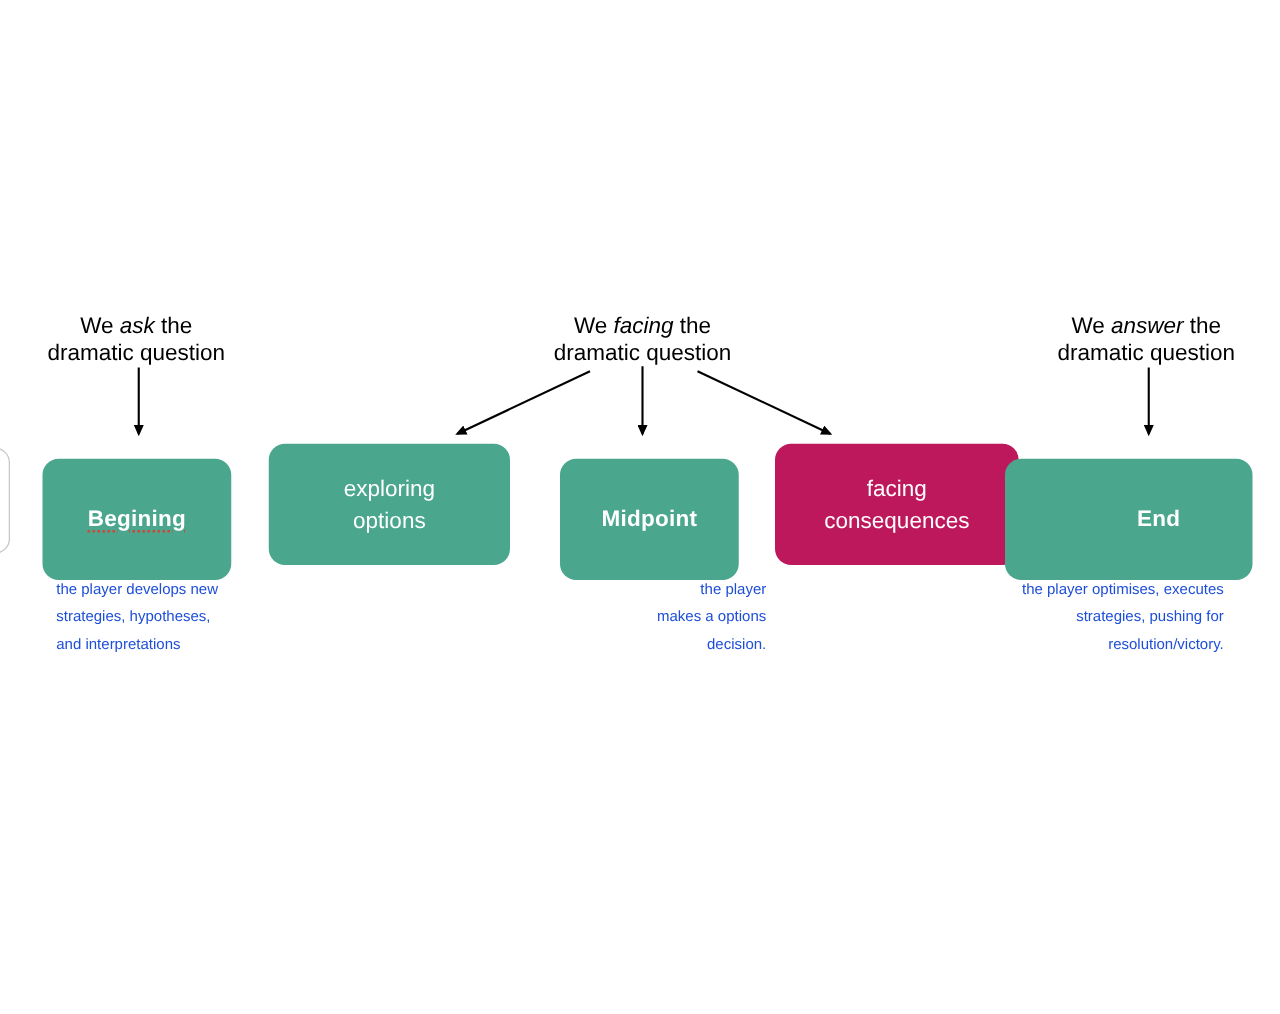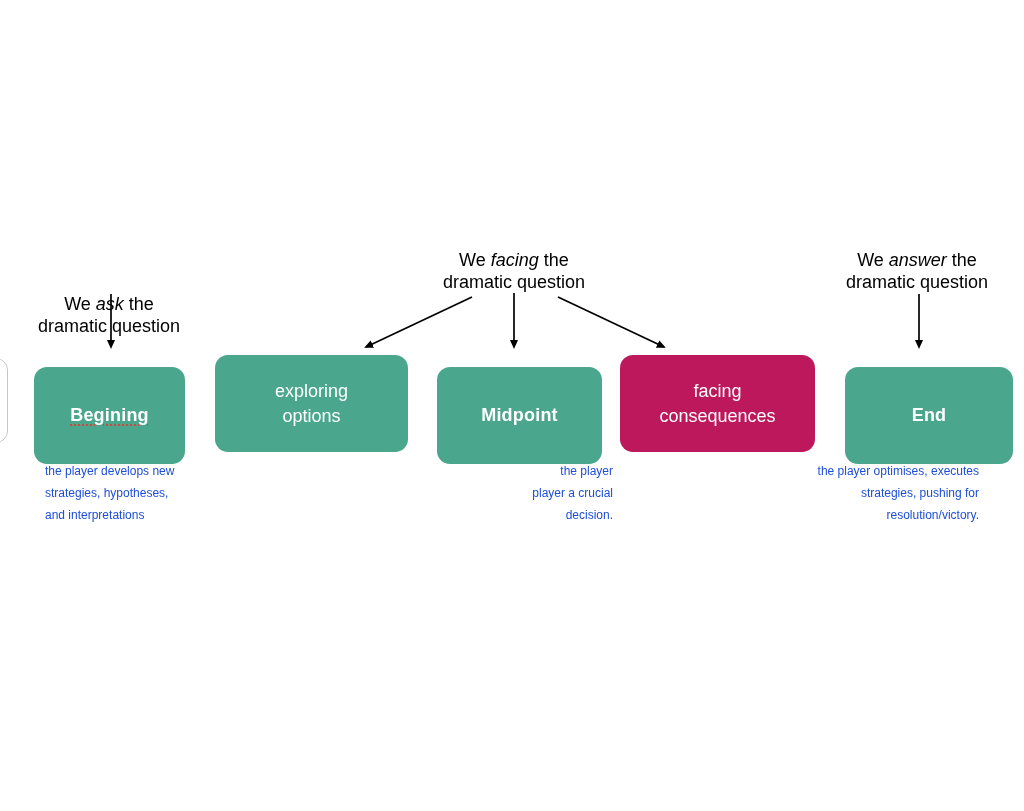--- a/index.html
+++ b/index.html
@@ -37,44 +37,44 @@
   .annotation {
     position: absolute;
     width: 220px;
     text-align: center;
     font-size: 18px;
     line-height: 22px;
     color: #000000;
     top: 249px;
   }
   .annotation em { font-style: italic; }
-  .ann-1 { left: -1px; margin-top: 44px; }
+  .ann-1 { left: -1px; }
   .ann-2 { left: 404px; }
   .ann-3 { left: 807px; }
   
   .stage-box {
     position: absolute;
     top: 355px;
     height: 97px;
     border-radius: 13px;
     display: flex;
     flex-direction: column;
     align-items: center;
     justify-content: center;
     color: #ffffff;
     font-size: 18px;
     line-height: 25px;
     text-align: center;
   }
   .stage-box.bold { font-weight: bold; letter-spacing: 0.2px; margin-top: 12px; }
   .box-1 { left: 34px;  width: 151px; }
   .box-2 { left: 215px; width: 193px; }
-  .box-3 { left: 437px; width: 165px; }
+  .box-3 { left: 448px; width: 143px; }
   .box-4 { left: 620px; width: 195px; }
-  .box-5 { left: 845px; width: 168px; }
+  .box-5 { left: 804px; width: 150px; padding-left: 48px; }
   .box-line:empty { display: none; }
   .spellcheck {
     text-decoration: underline;
     text-decoration-style: dotted;
     text-decoration-thickness: 2px;
     text-underline-offset: 3px;
   }
   
   .caption {
     position: absolute;
@@ -141,21 +141,21 @@
 
   </div>
 
   <div class="caption cap-1">
     <div>the player develops new</div>
     <div>strategies, hypotheses,</div>
     <div>and interpretations</div>
   </div>
   <div class="caption cap-2">
     <div>the player</div>
-    <div>player a crucial</div>
+    <div>makes a options</div>
     <div>decision.</div>
   </div>
   <div class="caption cap-3">
     <div>the player optimises, executes</div>
     <div>strategies, pushing for</div>
     <div>resolution/victory.</div>
   </div>
 
 </div>
 

